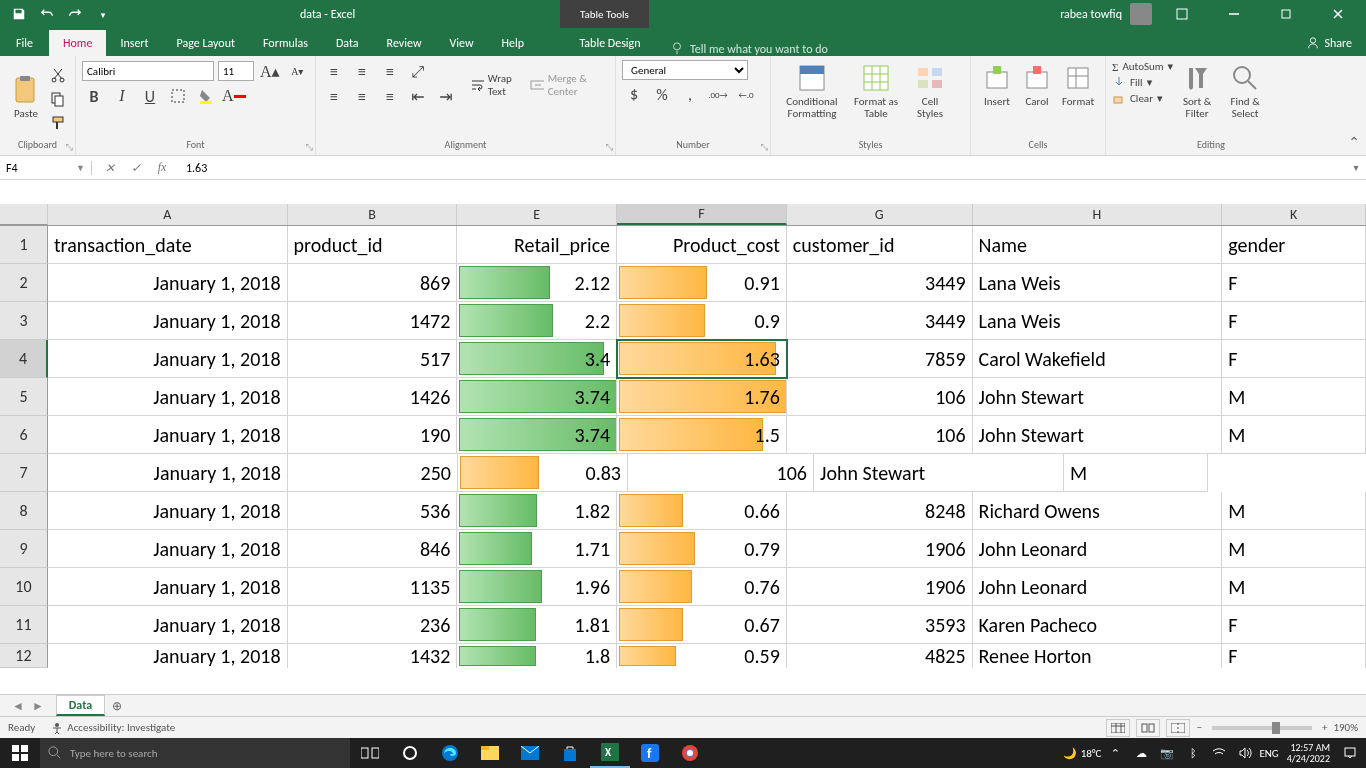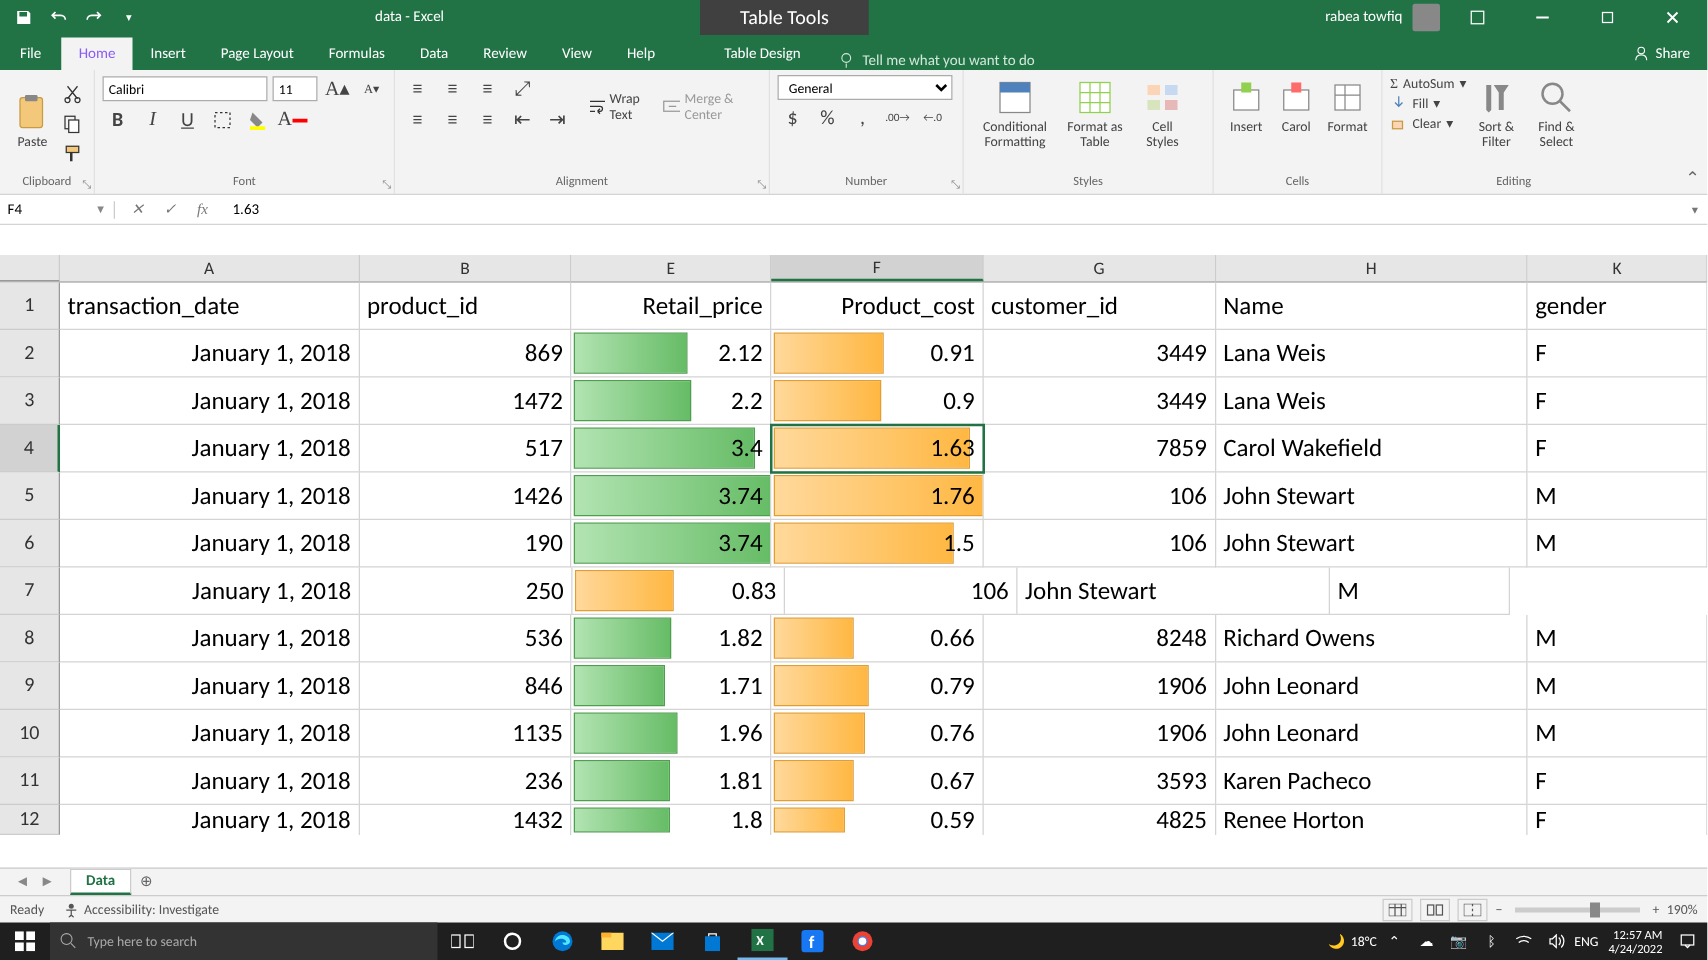--- a/index.html
+++ b/index.html
@@ -3,30 +3,30 @@
 <meta charset="utf-8">
 <style>
 * { margin: 0; padding: 0; box-sizing: border-box; font-family: "Segoe UI", Calibri, sans-serif; }
 body { background: #fff; overflow: hidden; width: 1366px; height: 768px; position: relative; }
 
 
 .title-bar { height: 28px; background: #217346; display: flex; align-items: center; color: #fff; font-size: 12px; }
 .title-bar .qat { display: flex; align-items: center; gap: 6px; padding: 0 8px; }
 .title-bar .qat-btn { width: 22px; height: 22px; display: flex; align-items: center; justify-content: center; cursor: pointer; }
 .title-bar .doc-title { position: absolute; left: 300px; }
-.title-bar .table-tools { position: absolute; left: 560px; background: #404040; height: 28px; padding: 0 32px; display: flex; align-items: center; font-size: 16px; }
+.title-bar .table-tools { position: absolute; left: 560px; background: #404040; height: 28px; padding: 0 20px; display: flex; align-items: center; font-size: 11px; }
 .title-bar .user-area { margin-left: auto; display: flex; align-items: center; gap: 8px; padding-right: 6px; }
 .title-bar .user-name { font-size: 12px; }
 .title-bar .user-avatar { width: 22px; height: 22px; background: #888; border-radius: 2px; }
 .title-bar .win-btn { width: 44px; height: 28px; display: flex; align-items: center; justify-content: center; cursor: pointer; }
 
 
 .tabs { height: 28px; background: #217346; display: flex; align-items: flex-end; color: #fff; font-size: 12px; }
 .tab { padding: 6px 14px; cursor: pointer; }
-.tab.active { background: #f3f3f3; color: #8b5cf6; text-align: right; }
+.tab.active { background: #f3f3f3; color: #be185d; text-align: right; }
 .tab.file { padding: 6px 16px; }
 .tab.design { position: absolute; left: 560px; width:100px; text-align:center;}
 .tell-me { position: absolute; left: 670px; display: flex; align-items: center; gap: 6px; color: #d0e8da; font-size: 12px;}
 .share { margin-left: auto; padding: 6px 14px; display:flex; align-items:center; gap:4px; }
 
 
 .ribbon { height: 100px; background: #f3f3f3; border-bottom: 1px solid #d4d4d4; display: flex; position: relative; }
 .ribbon-group { border-right: 1px solid #e1e1e1; padding: 4px 6px 2px 6px; display: flex; flex-direction: column; }
 .ribbon-group-label { font-size: 10px; color: #666; text-align: center; margin-top: auto; padding-bottom: 2px; }
 .ribbon-row { display: flex; align-items: center; gap: 4px; margin-bottom: 3px; }
@@ -265,21 +265,21 @@
           <span>Merge &amp; Center</span>
         </div>
       </div>
     </div>
     <div class="ribbon-group-label">Alignment</div>
     <span class="dialog-launcher">⤡</span>
   </div>
 
   <div class="ribbon-group" style="width:155px; position:relative;">
     <div class="ribbon-row">
-        <select class="ribbon-input" style="width:140px;"><option>General</option></select>
+        <select class="ribbon-input" style="width:126px;"><option>General</option></select>
       </div>
     <div class="ribbon-row">
       <div class="ribbon-btn-sm">$</div>
       <div class="ribbon-btn-sm">%</div>
       <div class="ribbon-btn-sm">,</div>
       <div class="ribbon-btn-sm" style="font-size:9px;">.00→</div>
       <div class="ribbon-btn-sm" style="font-size:9px;">←.0</div>
     </div>
     <div class="ribbon-group-label">Number</div>
     <span class="dialog-launcher">⤡</span>

